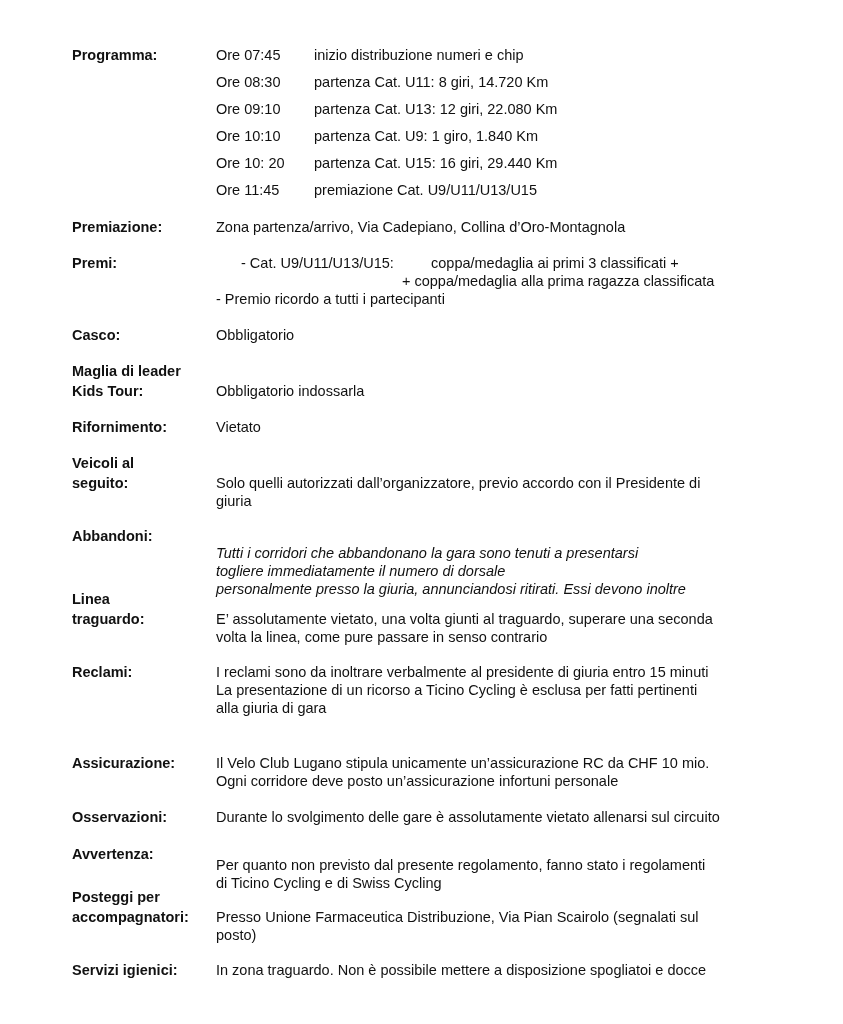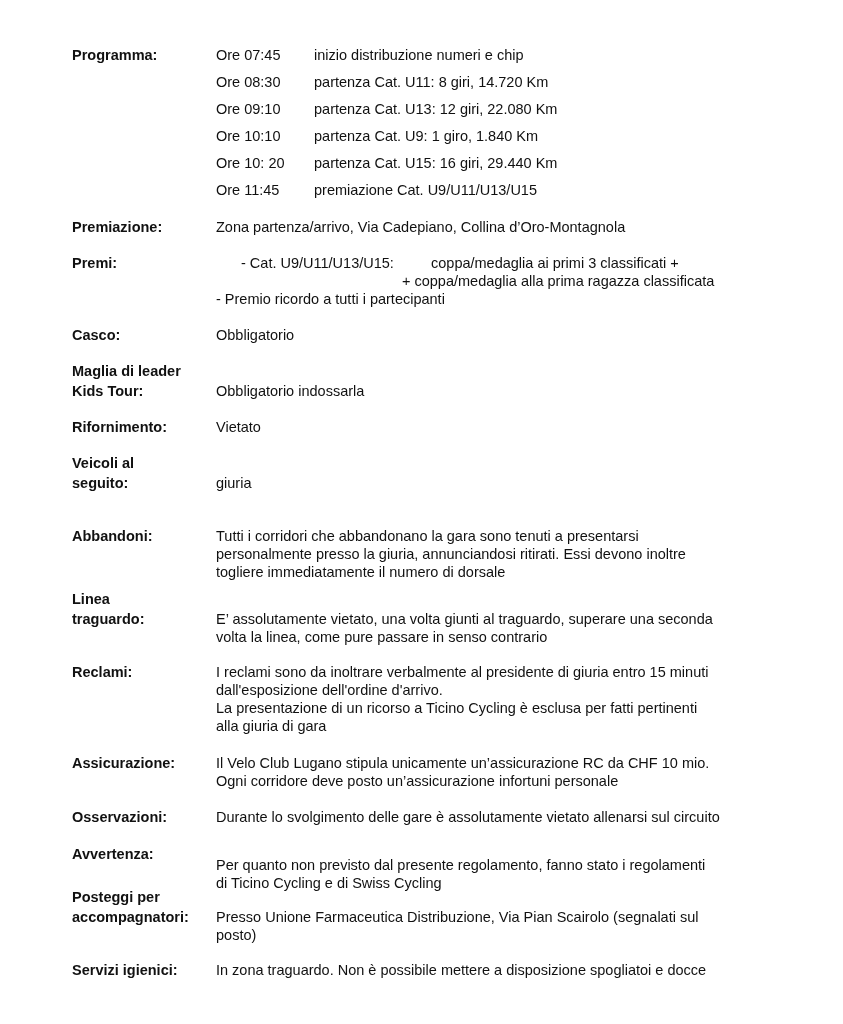--- a/index.html
+++ b/index.html
@@ -60,47 +60,47 @@
 
 <div class="row" style="top:417px;">
   <span class="lbl">Rifornimento:</span>
   <div class="val" style="top:1px;">Vietato</div>
 </div>
 
 <div class="row" style="top:453px;">
   <span class="lbl">Veicoli al</span>
   <span class="lbl" style="top:20px;">seguito:</span>
   <div class="val" style="top:21px;">
+    <span class="line">Solo quelli autorizzati dall’organizzatore, previo accordo con il Presidente di</span>
     <span class="line">giuria</span>
   </div>
 </div>
 
 <div class="row" style="top:526px;">
   <span class="lbl">Abbandoni:</span>
-  <div class="val" style="top:1px;">
+  <div class="val" style="top:18px;font-style:italic;">
     <span class="line">Tutti i corridori che abbandonano la gara sono tenuti a presentarsi</span>
+    <span class="line">togliere immediatamente il numero di dorsale</span>
     <span class="line">personalmente presso la giuria, annunciandosi ritirati. Essi devono inoltre</span>
-    <span class="line">togliere immediatamente il numero di dorsale</span>
   </div>
 </div>
 
 <div class="row" style="top:589px;">
   <span class="lbl">Linea</span>
   <span class="lbl" style="top:20px;">traguardo:</span>
   <div class="val" style="top:21px;">
     <span class="line">E’ assolutamente vietato, una volta giunti al traguardo, superare una seconda</span>
     <span class="line">volta la linea, come pure passare in senso contrario</span>
   </div>
 </div>
 
 <div class="row" style="top:662px;">
   <span class="lbl">Reclami:</span>
   <div class="val" style="top:1px;">
     <span class="line">I reclami sono da inoltrare verbalmente al presidente di giuria entro 15 minuti</span>
-    <span class="line">dall'esposizione dell'ordine d'arrivo.</span>
     <span class="line">La presentazione di un ricorso a Ticino Cycling è esclusa per fatti pertinenti</span>
     <span class="line">alla giuria di gara</span>
   </div>
 </div>
 
 <div class="row" style="top:753px;">
   <span class="lbl">Assicurazione:</span>
   <div class="val" style="top:1px;">
     <span class="line">Il Velo Club Lugano stipula unicamente un’assicurazione RC da CHF 10 mio.</span>
     <span class="line">Ogni corridore deve posto un’assicurazione infortuni personale</span>

